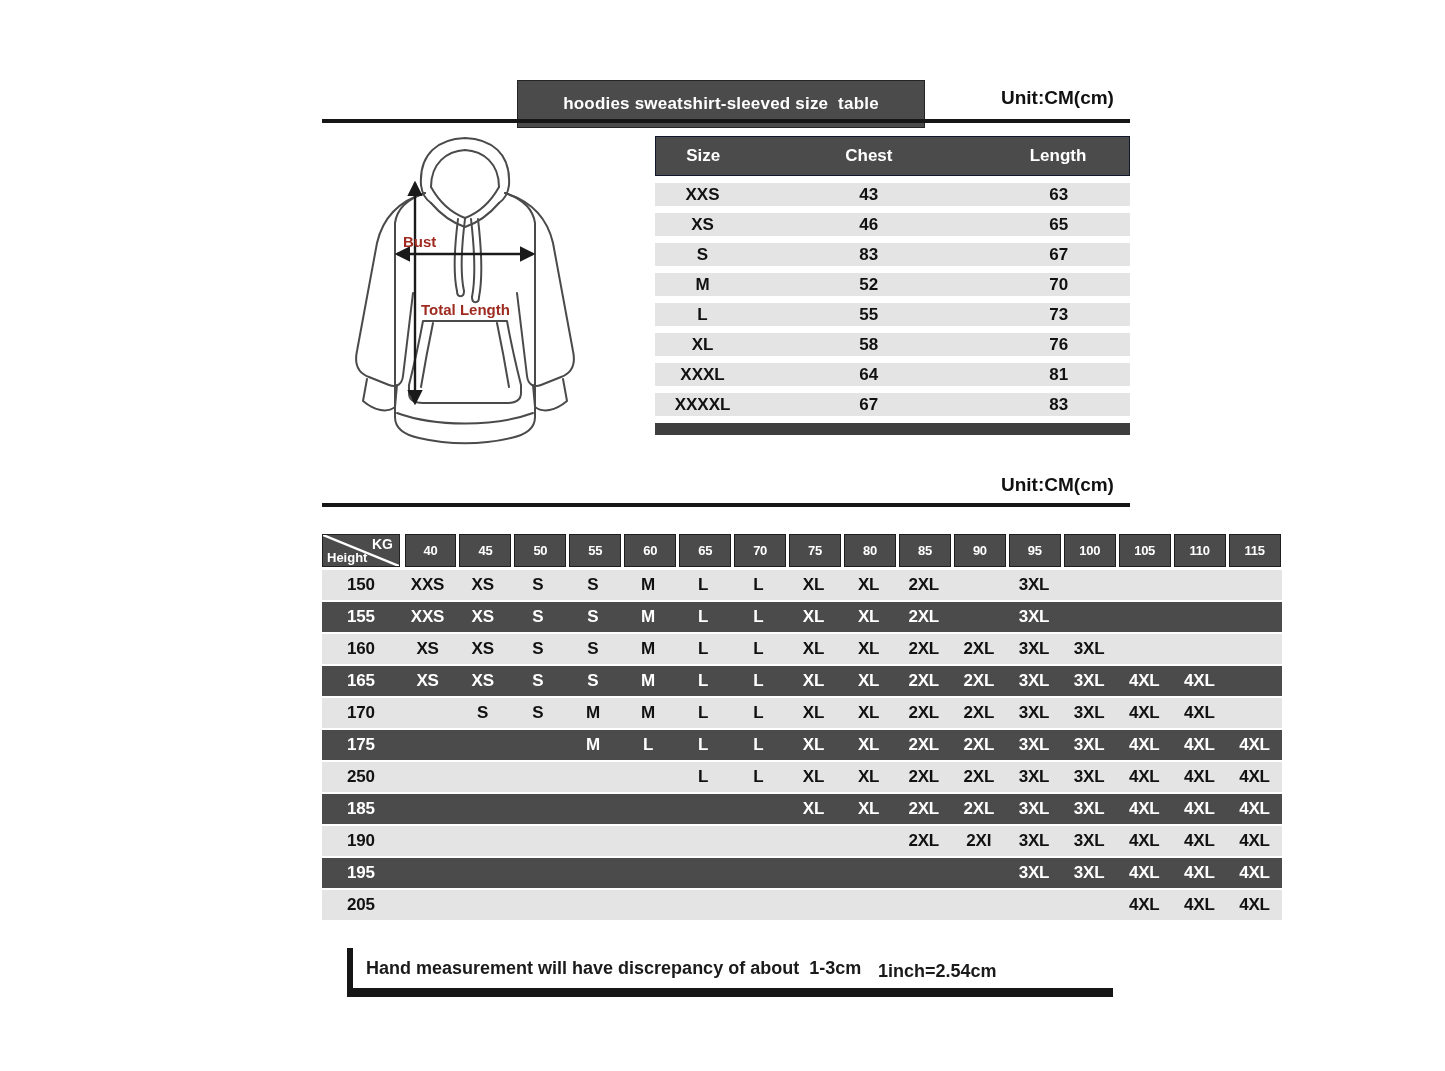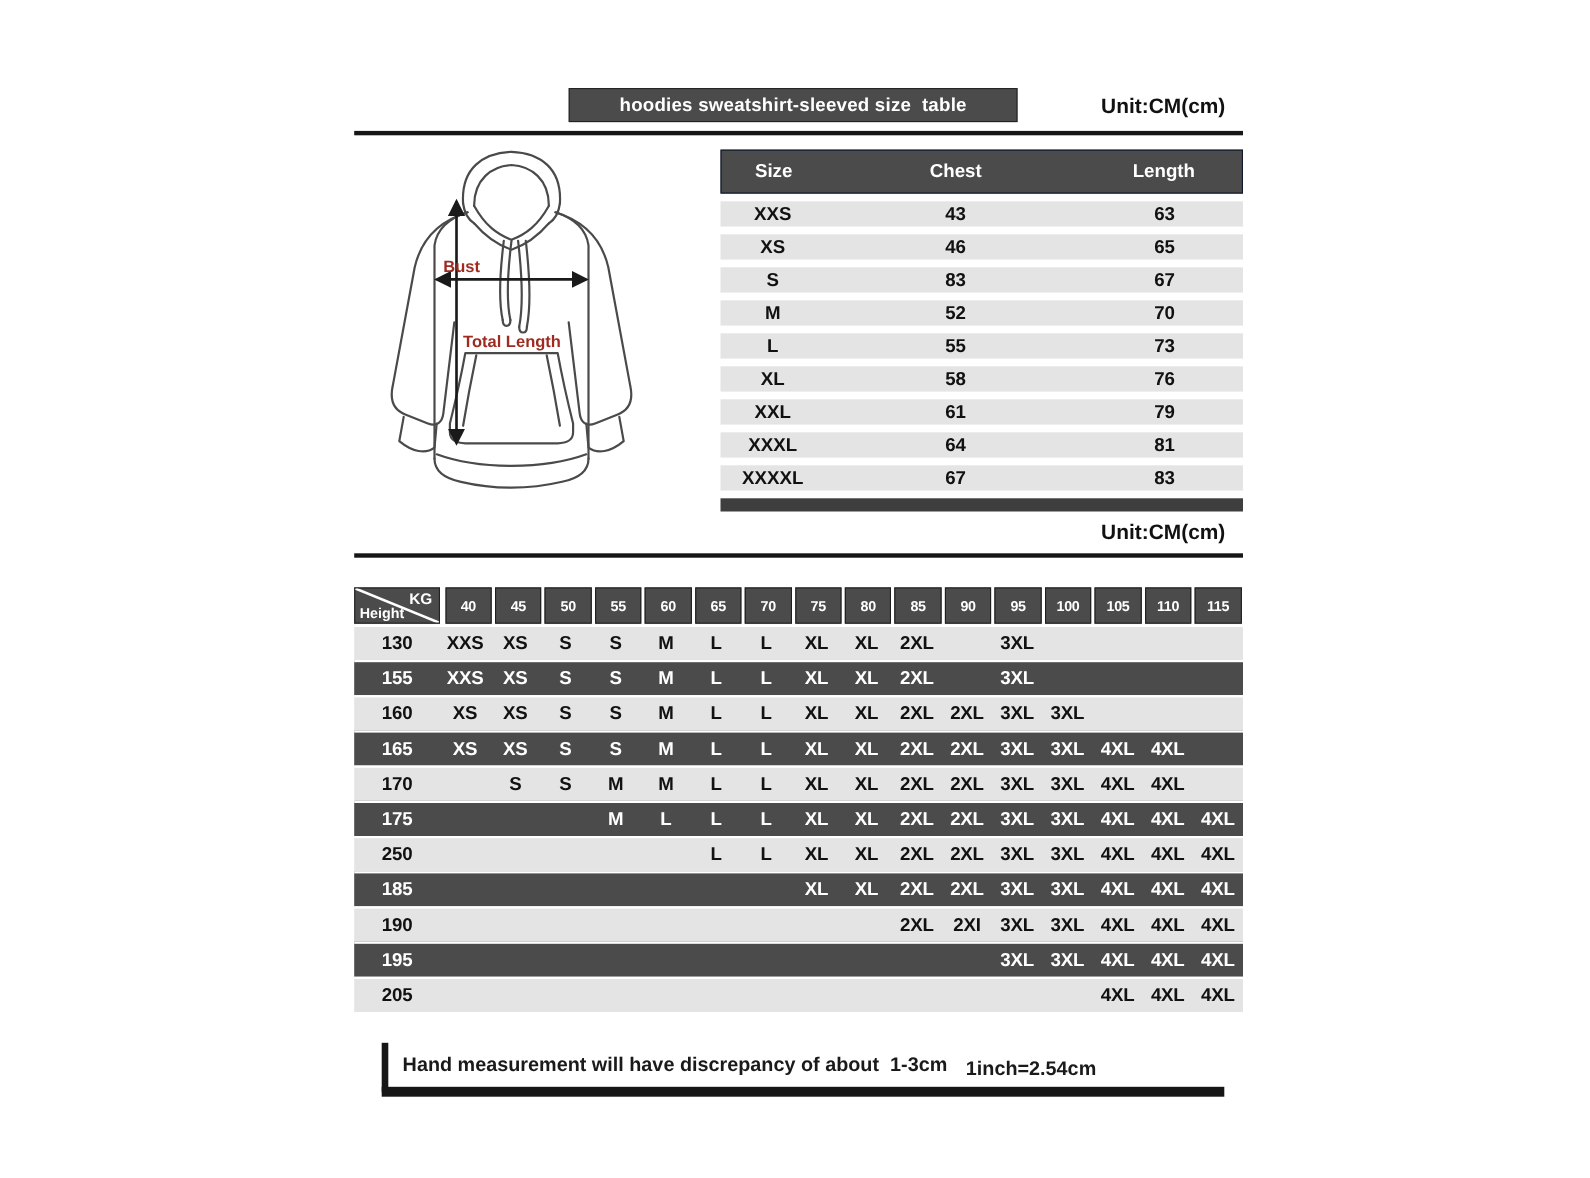--- a/index.html
+++ b/index.html
@@ -8,21 +8,21 @@
   :root{
     --dark-gray:#4b4b4b; --row-light:#e4e4e4; --accent-red:#9e2a20;
     --line-black:#161616; --bar-dark:#3e3e3e;
   }
   .canvas { position:relative; width:1445px; height:1071px; background:#fff; overflow:hidden; margin:0 auto; }
 
   
   .title-bar{ position:absolute; background:var(--dark-gray); border:1px solid #242424;
     color:#fff; font-weight:bold; font-size:17px; display:flex; align-items:center; justify-content:center;
     white-space:pre; letter-spacing:.2px; }
-  #title1{ left:517px; top:80px; width:408px; height:31px; }
+  #title1{ left:517px; top:80px; width:408px; height:48px; }
   #title2{ left:440px; top:466px; width:556px; height:31px; }
   .unit{ position:absolute; font-weight:bold; font-size:19px; color:#111; white-space:pre; }
   #unit1{ left:1001px; top:87px; }
   #unit2{ left:1001px; top:474px; }
   .rule{ position:absolute; background:var(--line-black); }
   #rule1{ left:322px; top:119px; width:808px; height:4px; }
   #rule2{ left:322px; top:503px; width:808px; height:4px; }
 
   
   #hoodie{ position:absolute; left:325px; top:133px; width:280px; height:325px; }
@@ -32,21 +32,21 @@
 
   
   .size-table{ position:absolute; left:655px; top:136px; width:475px; }
   .st-header{ display:grid; grid-template-columns:20% 50% 30%; height:40px; background:var(--dark-gray);
     border:1px solid #0f172a; color:#fff; font-weight:bold; font-size:17px; align-items:center; text-align:center; }
   .st-row{ display:grid; grid-template-columns:20% 50% 30%; height:23px; margin-top:7px; background:var(--row-light);
     align-items:center; text-align:center; font-weight:bold; font-size:17px; color:#111; }
   .st-bottom{ height:12px; margin-top:7px; background:var(--bar-dark); }
 
   
-  .matrix{ position:absolute; left:322px; top:534px; width:808px; }
+  .matrix{ position:absolute; left:322px; top:534px; width:960px; }
   .m-header{ display:flex; height:33px; margin-bottom:1px; }
   .corner{ position:relative; width:78px; background:var(--dark-gray); border:1px solid #222; margin-right:3px; flex:none; }
   .corner svg{ position:absolute; inset:0; width:100%; height:100%; }
   .corner .kg{ position:absolute; top:1px; right:6px; color:#fff; font-weight:bold; font-size:14px; }
   .corner .hgt{ position:absolute; bottom:1px; left:4px; color:#fff; font-weight:bold; font-size:13px; }
   .w-box{ flex:1; background:var(--dark-gray); border:1px solid #1e1e1e; margin:0 1.5px; color:#fff;
     font-weight:bold; font-size:13px; display:flex; align-items:center; justify-content:center; letter-spacing:-.3px; }
   .m-row{ display:flex; height:32px; line-height:30px; font-weight:bold; font-size:17px; border-top:2px solid #fff; letter-spacing:-.2px; }
   .m-row.light{ background:var(--row-light); color:#111; }
   .m-row.dark{ background:var(--dark-gray); color:#fff; }
@@ -147,25 +147,20 @@
       </div>
     <div class="st-row">
         <div>L</div>
         <div>55</div>
         <div>73</div>
       </div>
     <div class="st-row">
         <div>XL</div>
         <div>58</div>
         <div>76</div>
-      </div>
-    <div class="st-row">
-        <div>XXL</div>
-        <div>61</div>
-        <div>79</div>
       </div>
     <div class="st-row">
         <div>XXXL</div>
         <div>64</div>
         <div>81</div>
       </div>
     <div class="st-row">
         <div>XXXXL</div>
         <div>67</div>
         <div>83</div>
@@ -197,21 +192,21 @@
       <div class="w-box">85</div>
       <div class="w-box">90</div>
       <div class="w-box">95</div>
       <div class="w-box">100</div>
       <div class="w-box">105</div>
       <div class="w-box">110</div>
       <div class="w-box">115</div>
     </div>
 
     <div class="m-row light">
-        <div class="hl">130</div>
+        <div class="hl">150</div>
         <div class="mc">XXS</div>
         <div class="mc">XS</div>
         <div class="mc">S</div>
         <div class="mc">S</div>
         <div class="mc">M</div>
         <div class="mc">L</div>
         <div class="mc">L</div>
         <div class="mc">XL</div>
         <div class="mc">XL</div>
         <div class="mc">2XL</div>

